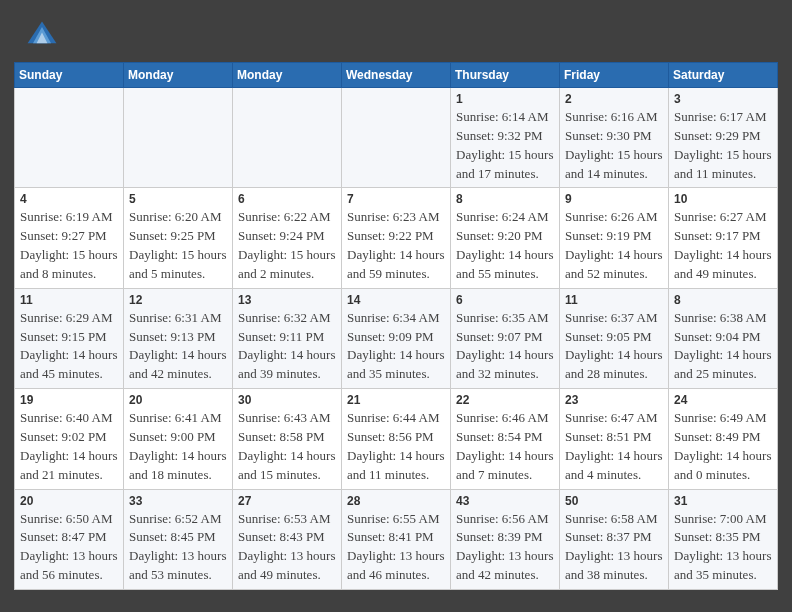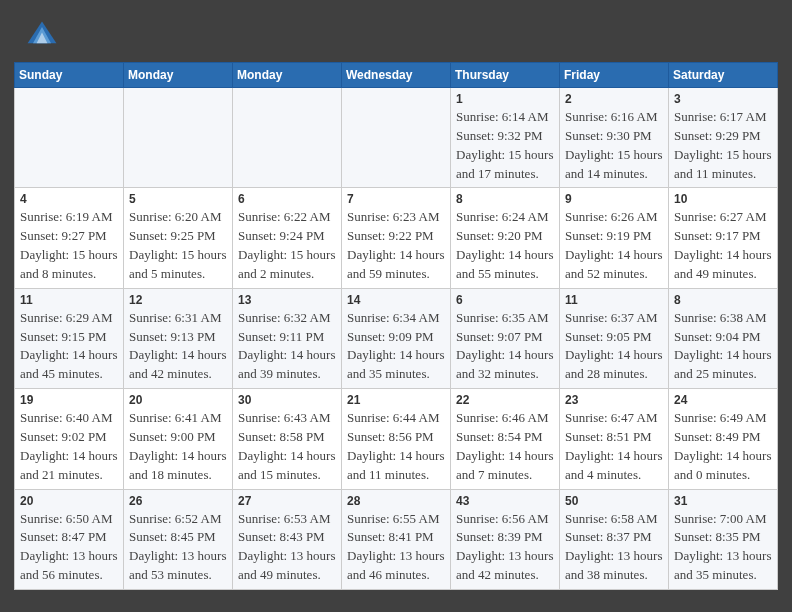--- a/index.html
+++ b/index.html
@@ -250,21 +250,21 @@
             <span class="day-number">24</span>
             <div class="day-info">Sunrise: 6:49 AM<br>Sunset: 8:49 PM<br>Daylight: 14 hours<br>and 0 minutes.</div>
           </td>
         </tr>
         <tr>
           <td>
             <span class="day-number">20</span>
             <div class="day-info">Sunrise: 6:50 AM<br>Sunset: 8:47 PM<br>Daylight: 13 hours<br>and 56 minutes.</div>
           </td>
           <td>
-            <span class="day-number">26</span>
+            <span class="day-number">33</span>
             <div class="day-info">Sunrise: 6:52 AM<br>Sunset: 8:45 PM<br>Daylight: 13 hours<br>and 53 minutes.</div>
           </td>
           <td>
             <span class="day-number">27</span>
             <div class="day-info">Sunrise: 6:53 AM<br>Sunset: 8:43 PM<br>Daylight: 13 hours<br>and 49 minutes.</div>
           </td>
           <td>
             <span class="day-number">28</span>
             <div class="day-info">Sunrise: 6:55 AM<br>Sunset: 8:41 PM<br>Daylight: 13 hours<br>and 46 minutes.</div>
           </td>

